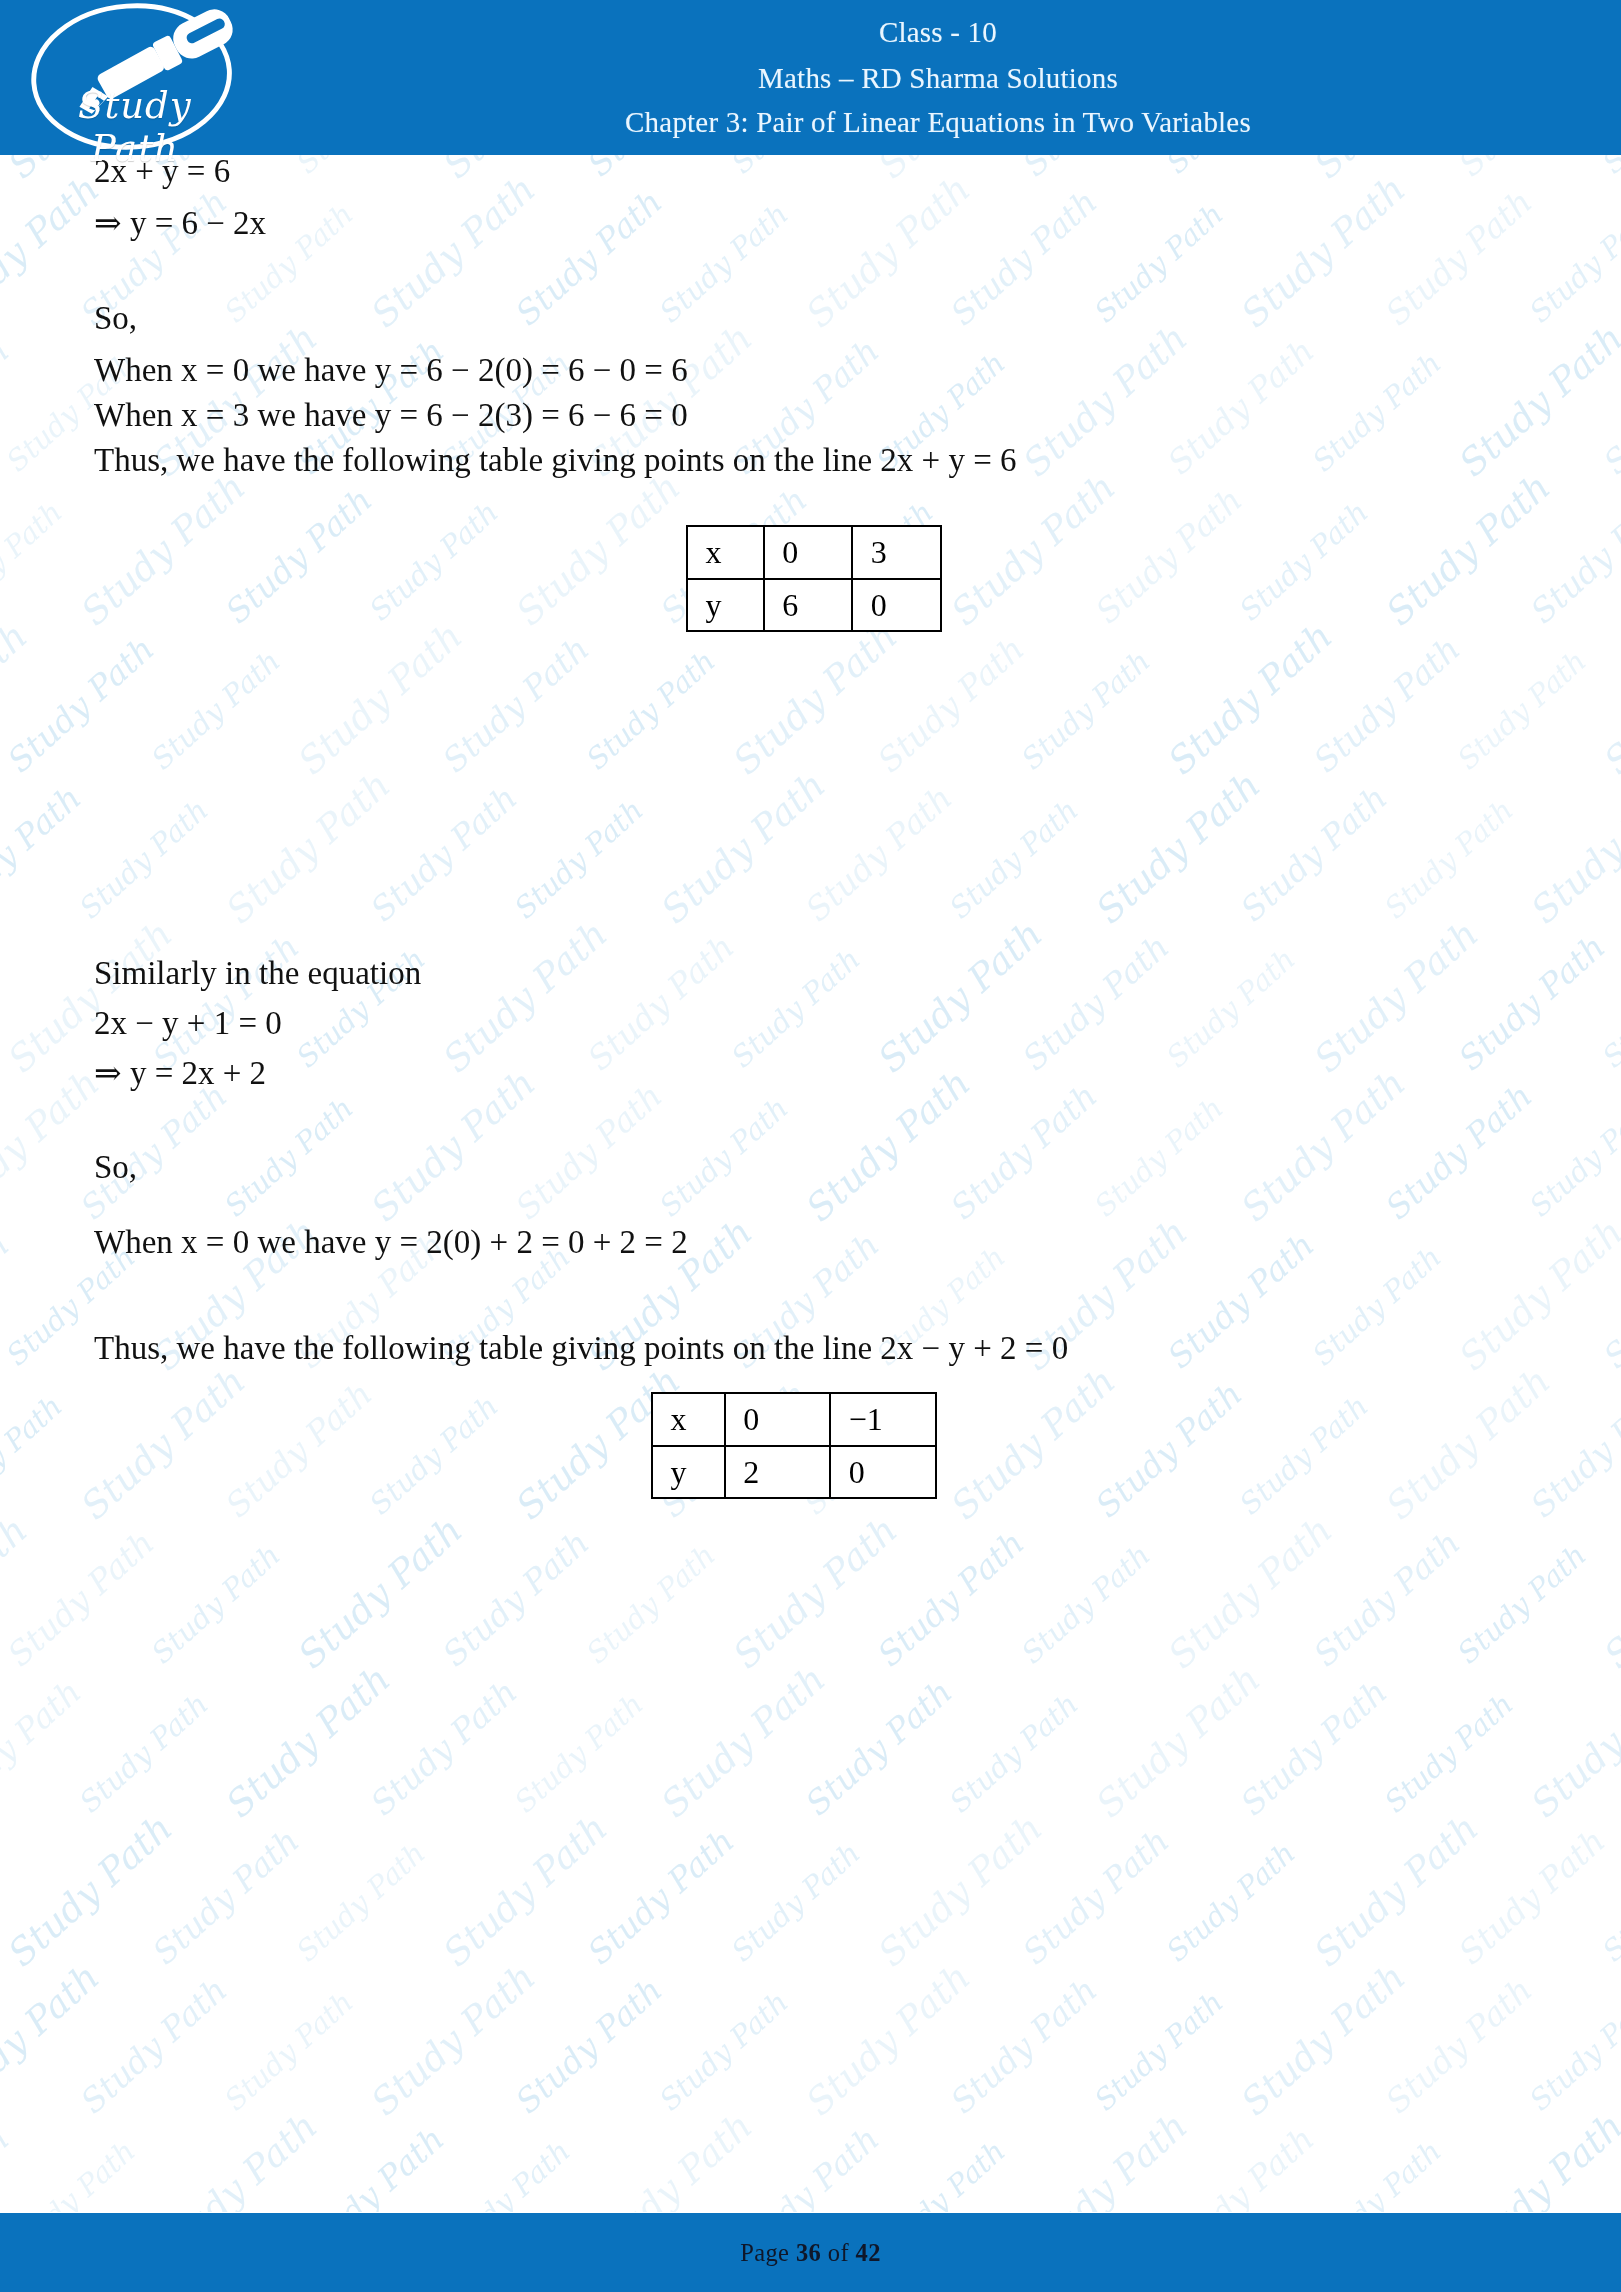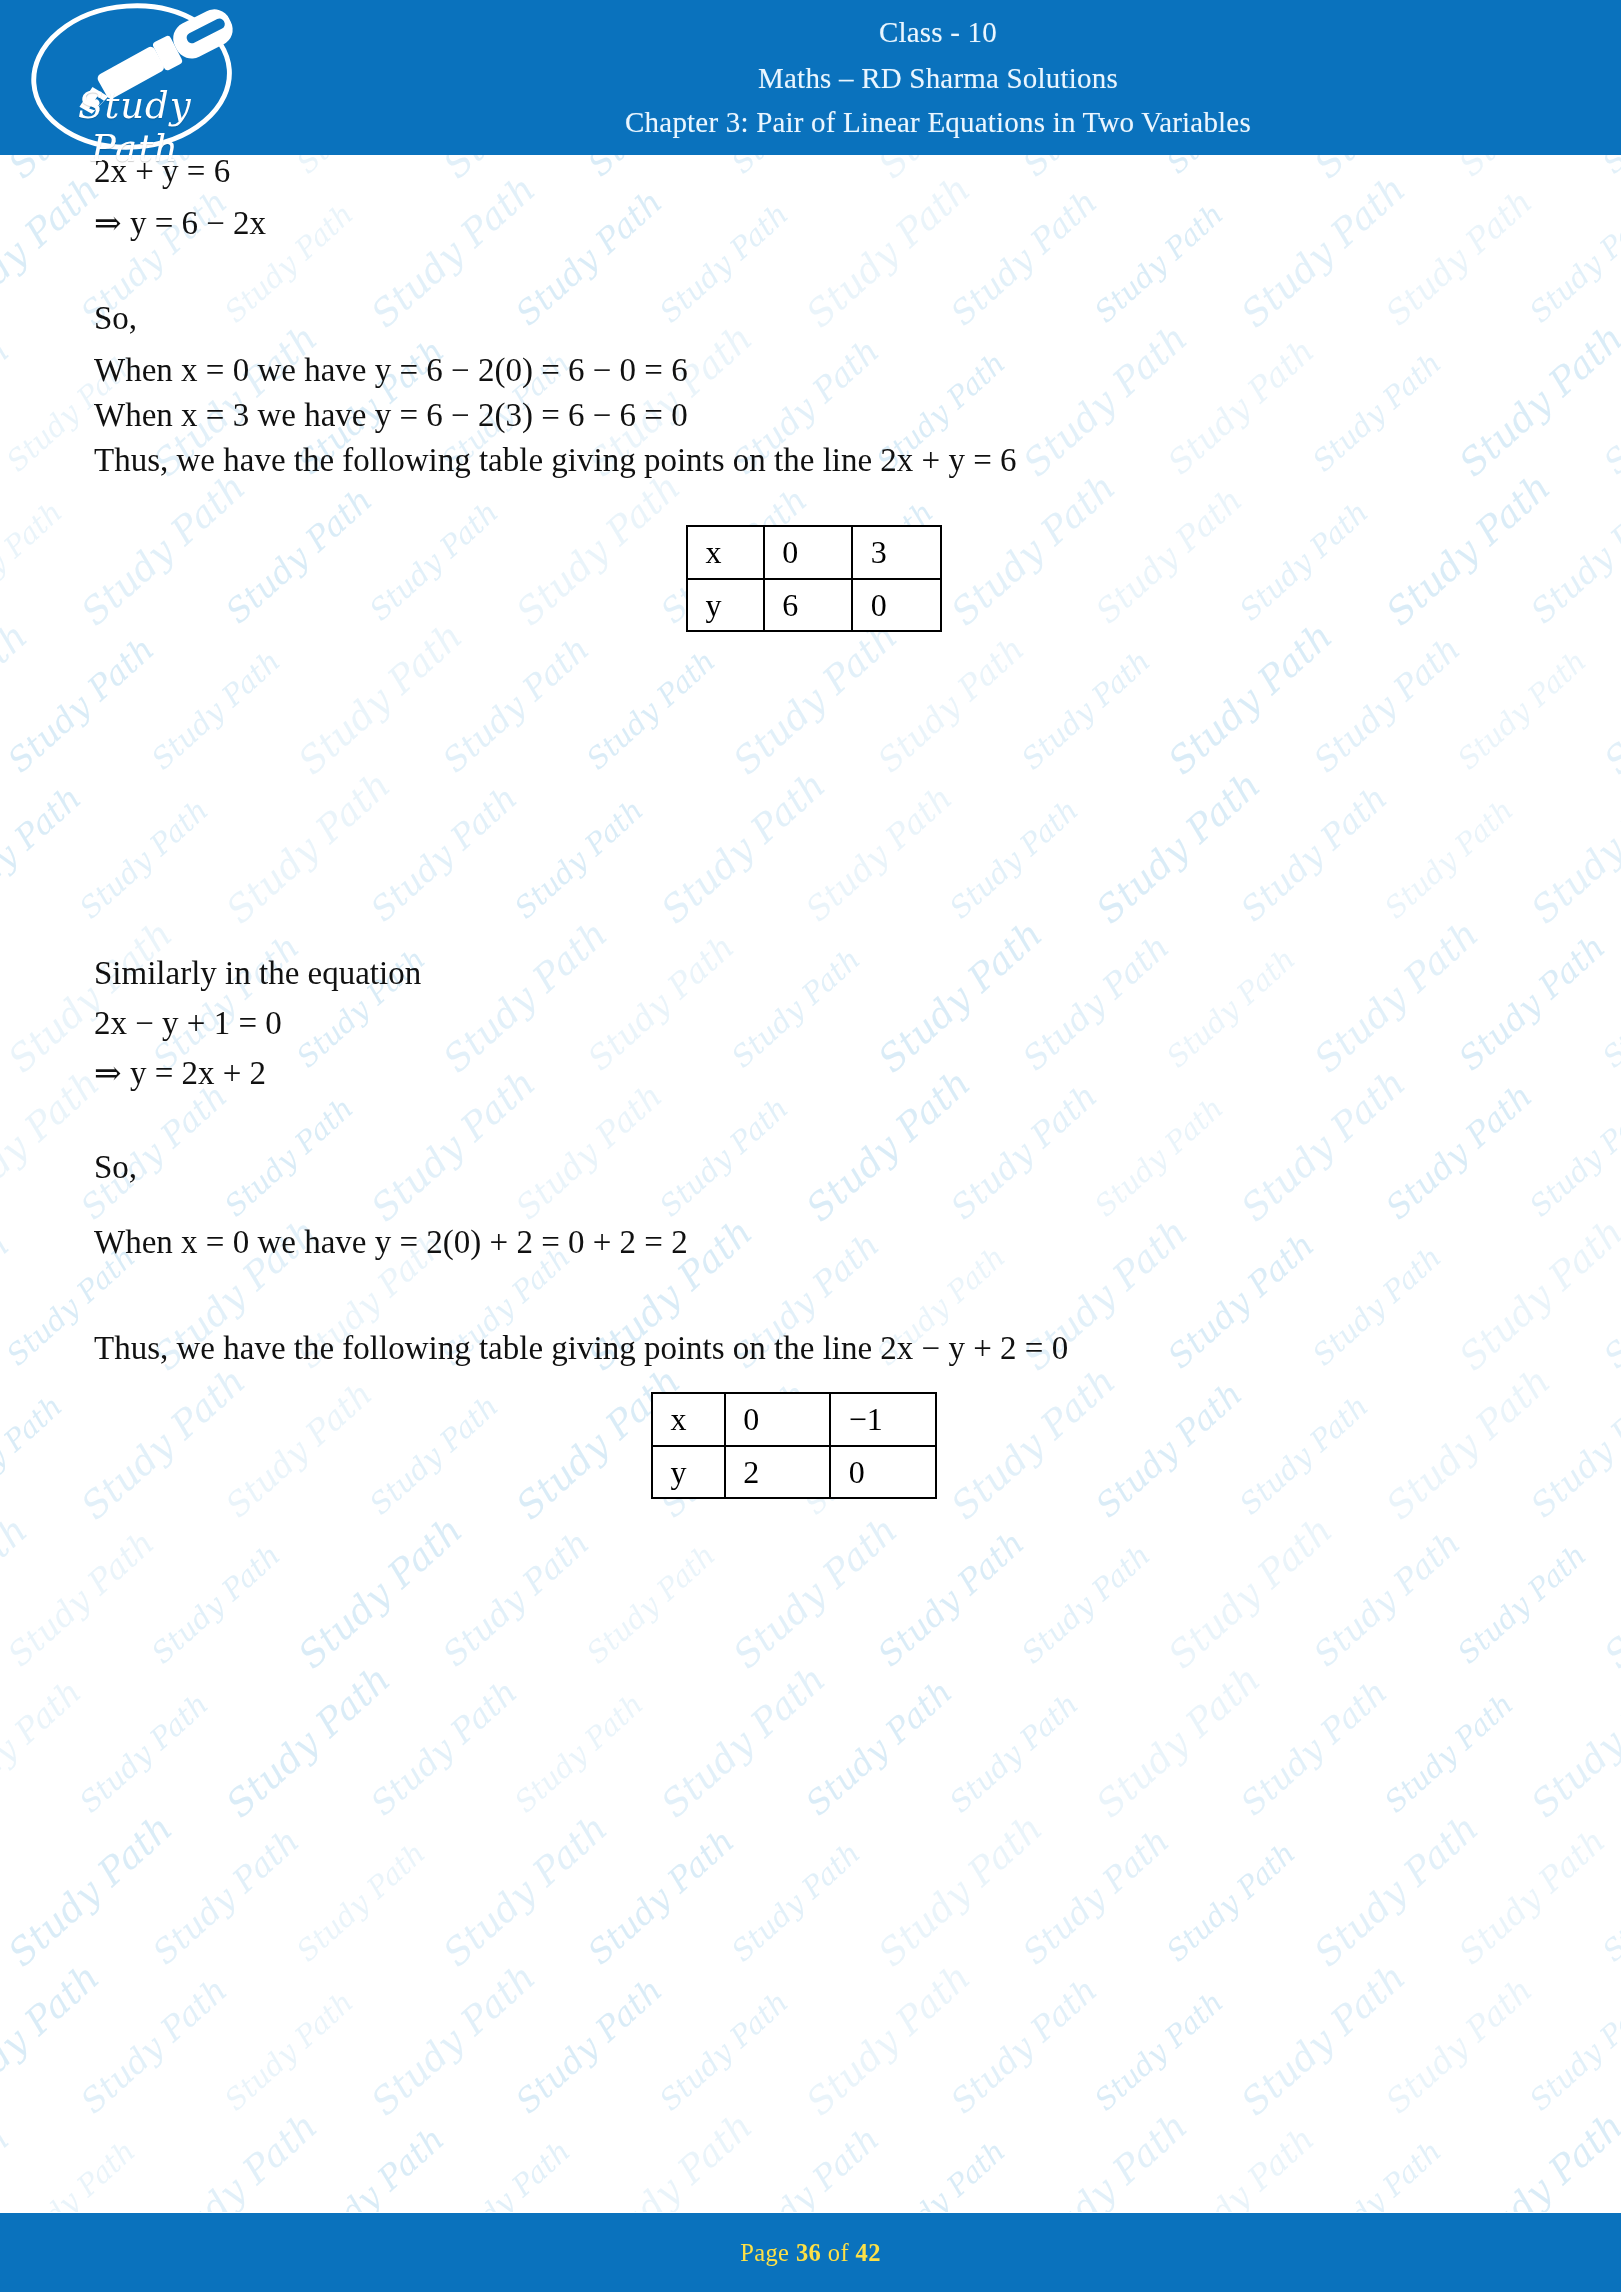--- a/index.html
+++ b/index.html
@@ -88,21 +88,21 @@
     bottom: 0;
     width: 1621px;
     height: 80px;
     background: #0a72bd;
     display: flex;
     align-items: center;
     justify-content: center;
     z-index: 30;
   }
   .footer-text {
-    color: #fde047;
+    color: #0f172a;
     font-size: 24.5px;
     letter-spacing: 0.4px;
     font-family: "Liberation Serif", "DejaVu Serif", serif;
   }
   .footer-text b { font-weight: bold; }
 
   
   .wm-layer {
     position: absolute;
     left: 0;

